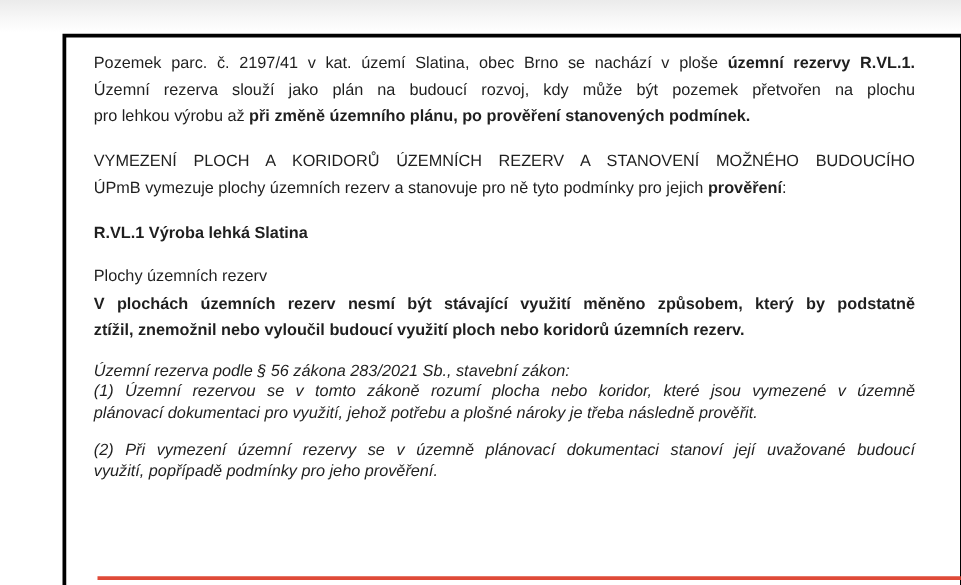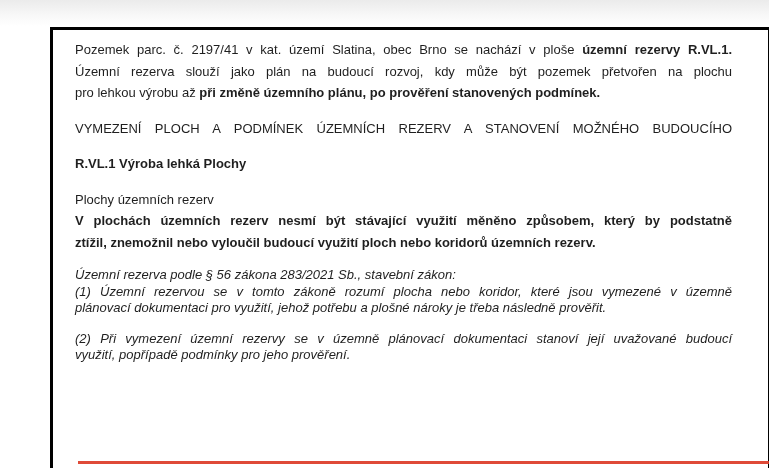--- a/index.html
+++ b/index.html
@@ -77,24 +77,25 @@
   <div class="top-shading"></div>
 
   <div class="highlight-box">
     <div class="doc-text">
         <div class="block">
           <div class="line just"><span class="">Pozemek parc. č. 2197/41 v kat. území Slatina, obec Brno se nachází v ploše </span><span class="run-b ">územní rezervy R.VL.1.</span></div>
           <div class="line just"><span class="">Územní rezerva slouží jako plán na budoucí rozvoj, kdy může být pozemek přetvořen na plochu</span></div>
           <div class="line"><span class="">pro lehkou výrobu až </span><span class="run-b ">při změně územního plánu, po prověření stanovených podmínek.</span></div>
         </div>
         <div class="block">
-          <div class="line just"><span class="">VYMEZENÍ PLOCH A PODMÍNEK ÚZEMNÍCH REZERV A STANOVENÍ MOŽNÉHO BUDOUCÍHO</span></div>
+          <div class="line just"><span class="">VYMEZENÍ PLOCH A KORIDORŮ ÚZEMNÍCH REZERV A STANOVENÍ MOŽNÉHO BUDOUCÍHO</span></div>
+          <div class="line"><span class="">ÚPmB vymezuje plochy územních rezerv a stanovuje pro ně tyto podmínky pro jejich </span><span class="run-b ">prověření</span><span class="">:</span></div>
         </div>
         <div class="block">
-          <div class="line"><span class="run-b ">R.VL.1 Výroba lehká Plochy</span></div>
+          <div class="line"><span class="run-b ">R.VL.1 Výroba lehká Slatina</span></div>
         </div>
         <div class="block">
           <div class="line"><span class="">Plochy územních rezerv</span></div>
           <div class="line just"><span class="run-b ">V plochách územních rezerv nesmí být stávající využití měněno způsobem, který by podstatně</span></div>
           <div class="line"><span class="run-b ">ztížil, znemožnil nebo vyloučil budoucí využití ploch nebo koridorů územních rezerv.</span></div>
         </div>
         <div class="block tight">
           <div class="line"><span class="run-i">Územní rezerva podle § 56 zákona 283/2021 Sb., stavební zákon:</span></div>
           <div class="line just"><span class="run-i">(1) Územní rezervou se v tomto zákoně rozumí plocha nebo koridor, které jsou vymezené v územně</span></div>
           <div class="line"><span class="run-i">plánovací dokumentaci pro využití, jehož potřebu a plošné nároky je třeba následně prověřit.</span></div>

